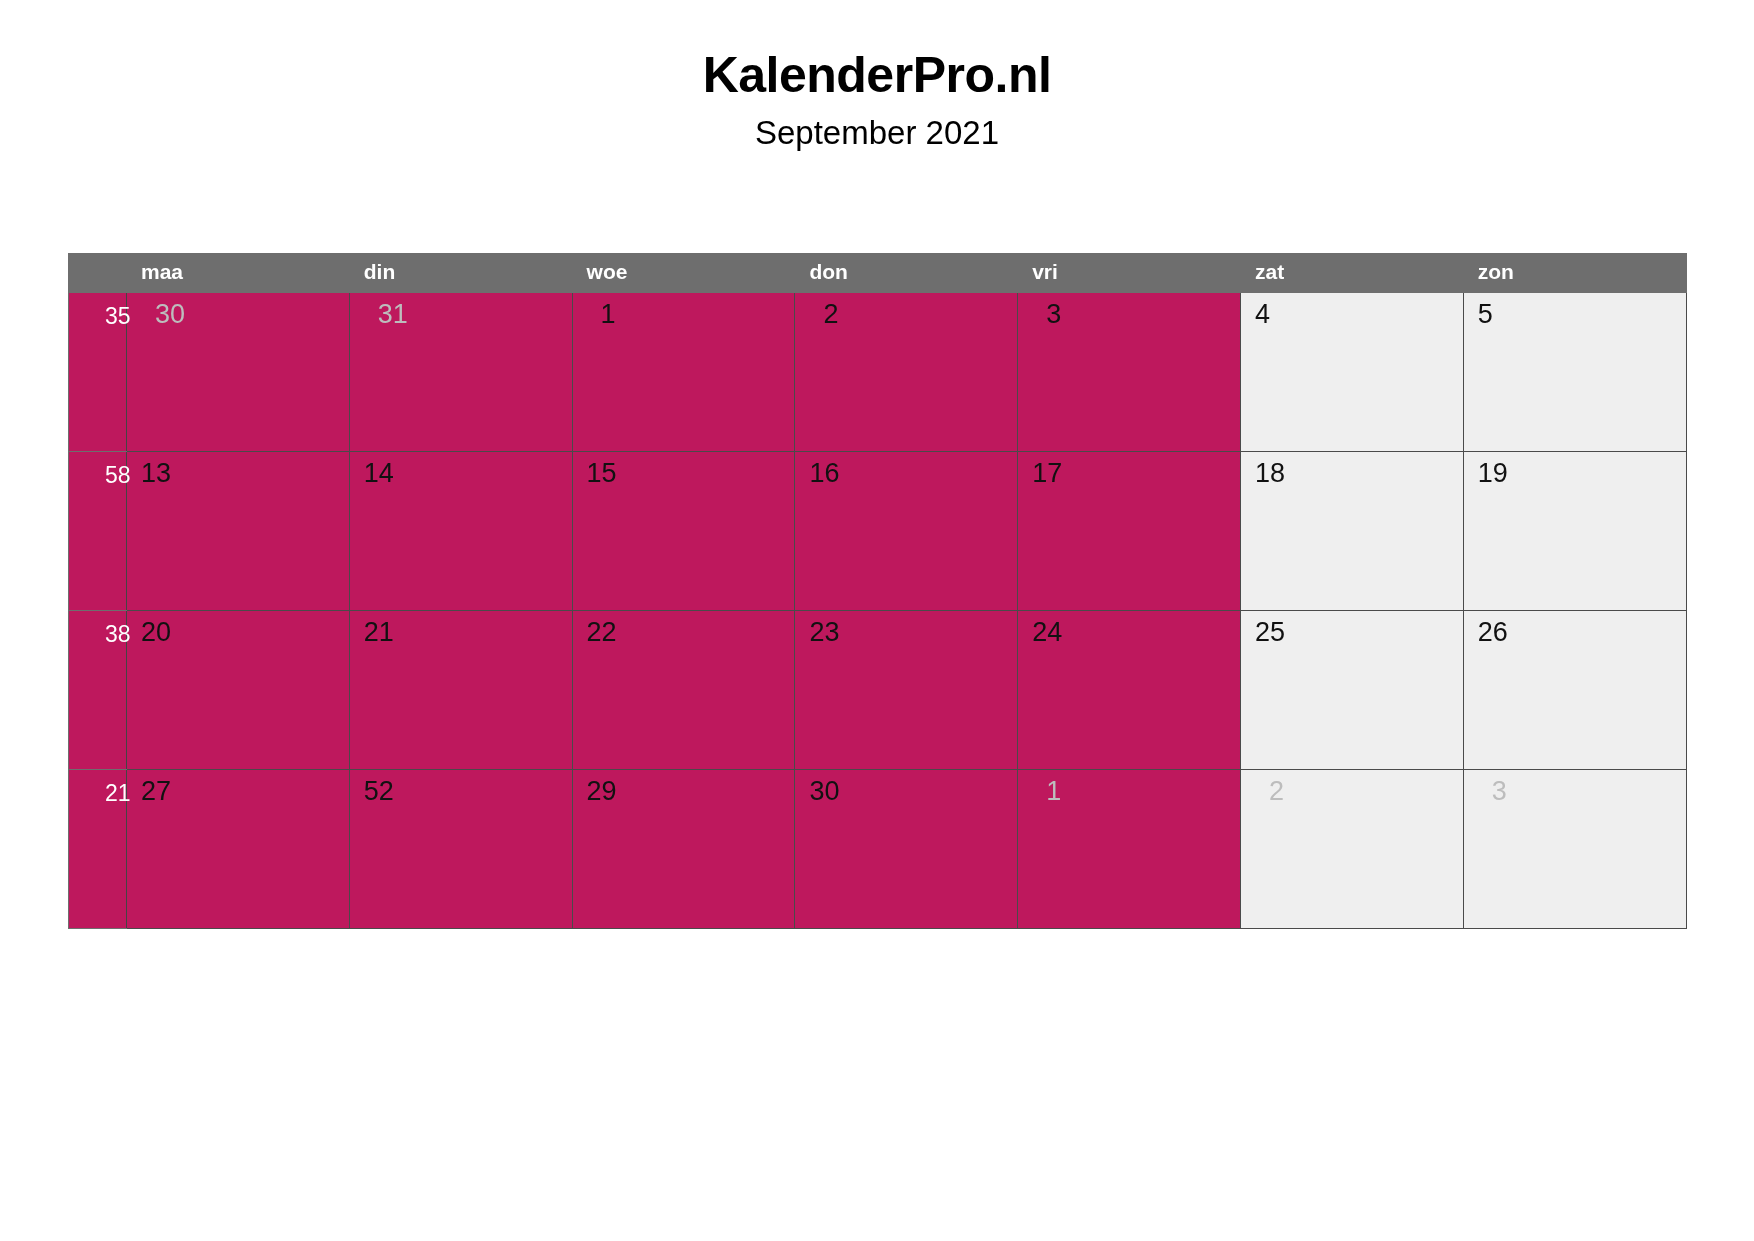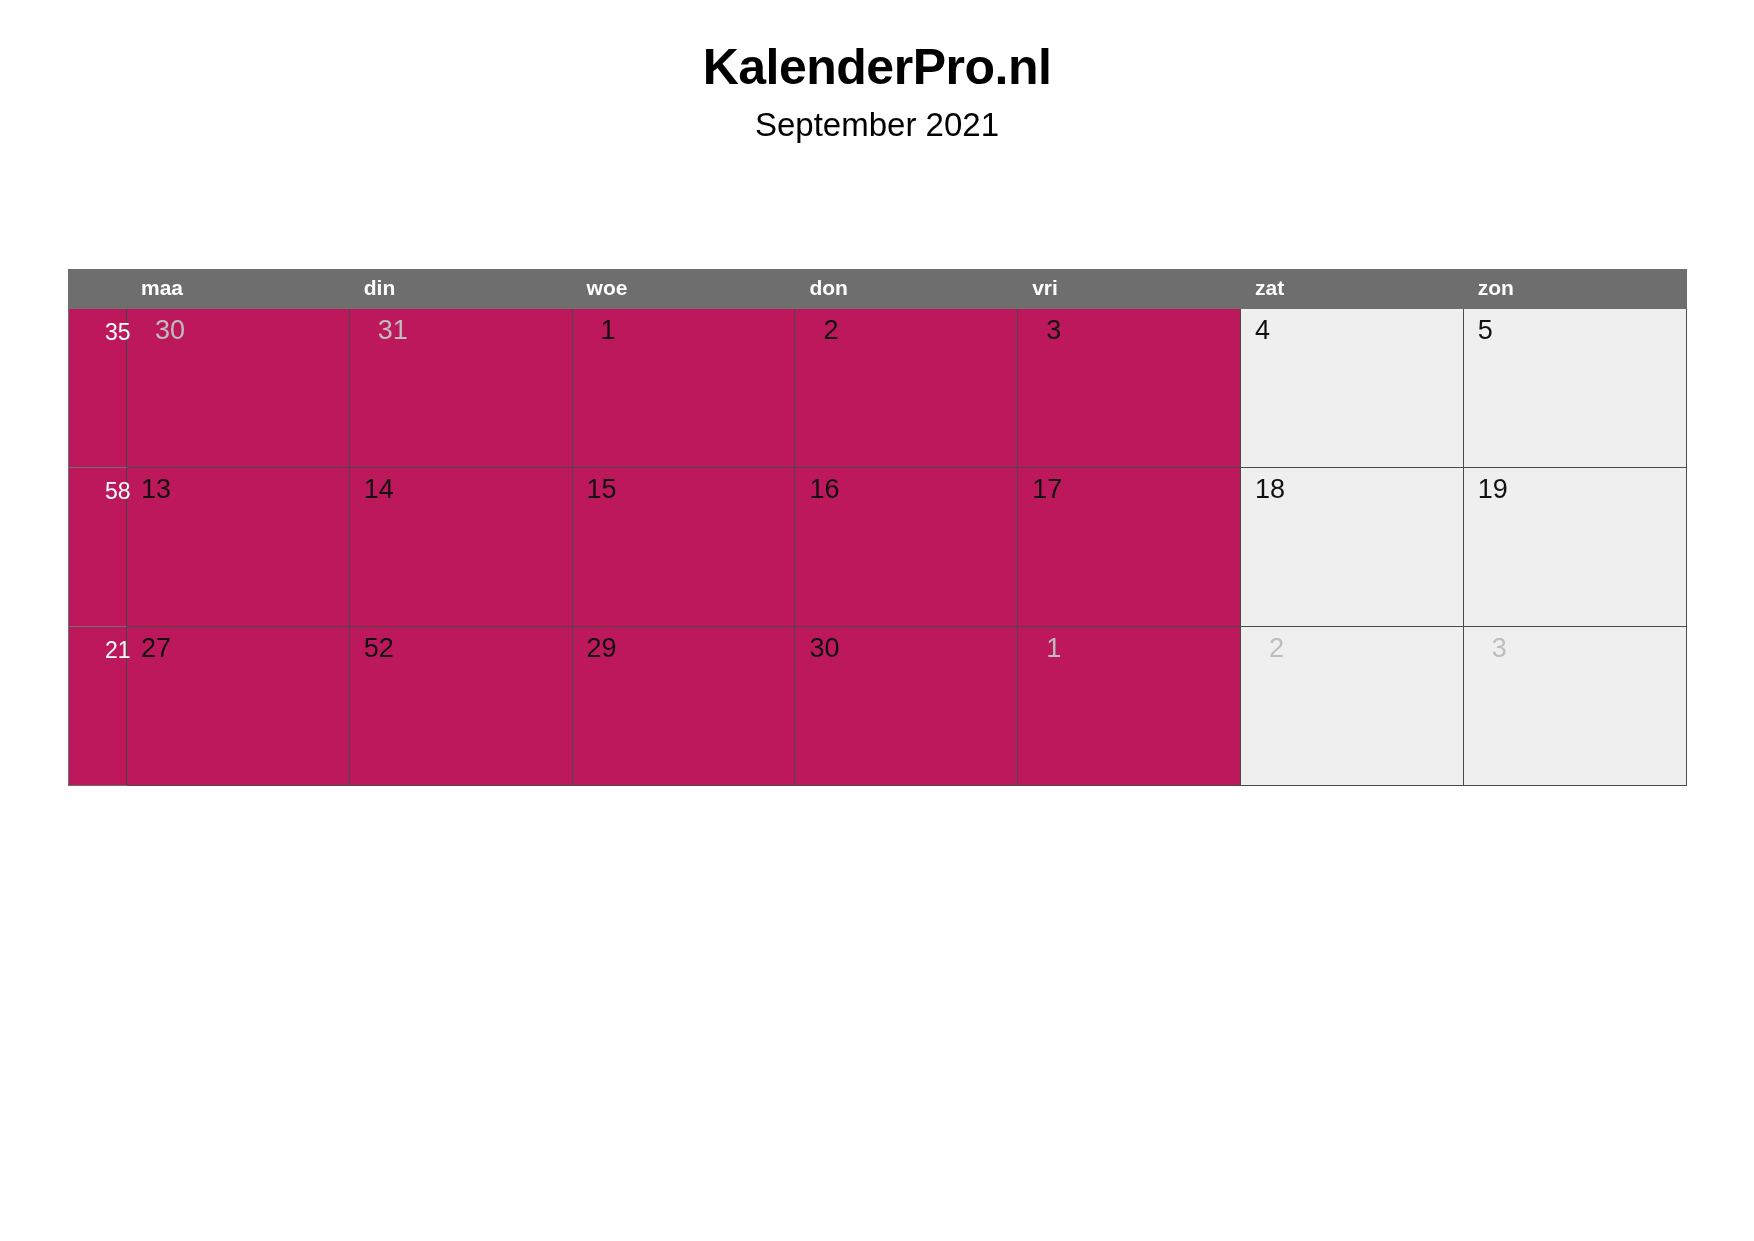--- a/index.html
+++ b/index.html
@@ -22,40 +22,39 @@
   }
   .header {
     text-align: center;
     padding-top: 42px;
   }
   .site-title {
     font-size: 50px;
     font-weight: bold;
     letter-spacing: -0.5px;
     line-height: 1.0;
-    margin: 0;
+    margin: 8px;
     color: #000;
   }
   .month-title {
     font-size: 33px;
     font-weight: normal;
     margin: 14px 0 0 0;
     color: #000;
   }
   .calendar-wrap {
     position: absolute;
     left: 68px;
     top: 253px;
     width: 1618px;
   }
   table.calendar {
     border-collapse: collapse;
     width: 1618px;
     table-layout: fixed;
-    margin-top: 16px;
   }
   table.calendar col.weeknum { width: 58px; }
   table.calendar col.day { width: 222.8px; }
 
   thead th {
     background: #6e6e6e;
     color: #ffffff;
     font-size: 21px;
     font-weight: bold;
     text-align: left;
@@ -180,20 +179,44 @@
               <div class="daynum">17</div>
             </td>
           <td class="day weekend">
               <div class="daynum">18</div>
             </td>
           <td class="day weekend">
               <div class="daynum">19</div>
             </td>
         </tr>
         <tr>
+          <td class="week">38</td>
+          <td class="day">
+              <div class="daynum">20</div>
+            </td>
+          <td class="day">
+              <div class="daynum">21</div>
+            </td>
+          <td class="day">
+              <div class="daynum">22</div>
+            </td>
+          <td class="day">
+              <div class="daynum">23</div>
+            </td>
+          <td class="day">
+              <div class="daynum">24</div>
+            </td>
+          <td class="day weekend">
+              <div class="daynum">25</div>
+            </td>
+          <td class="day weekend">
+              <div class="daynum">26</div>
+            </td>
+        </tr>
+        <tr>
           <td class="week">21</td>
           <td class="day">
               <div class="daynum">27</div>
             </td>
           <td class="day">
               <div class="daynum">52</div>
             </td>
           <td class="day">
               <div class="daynum">29</div>
             </td>

